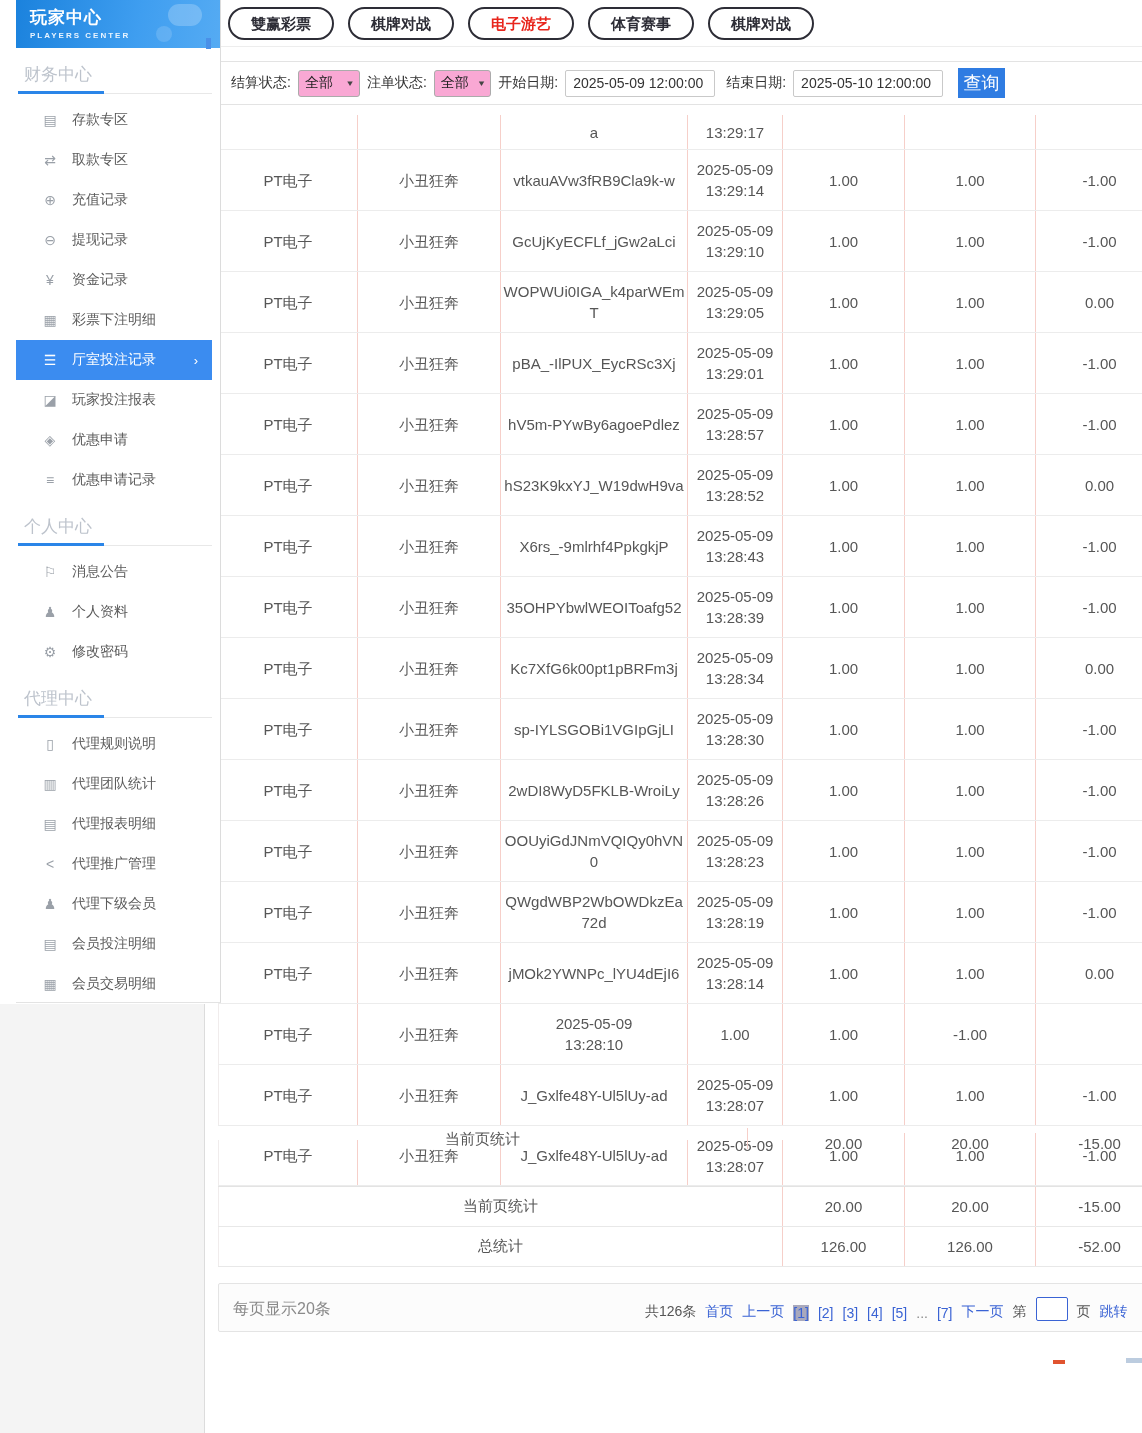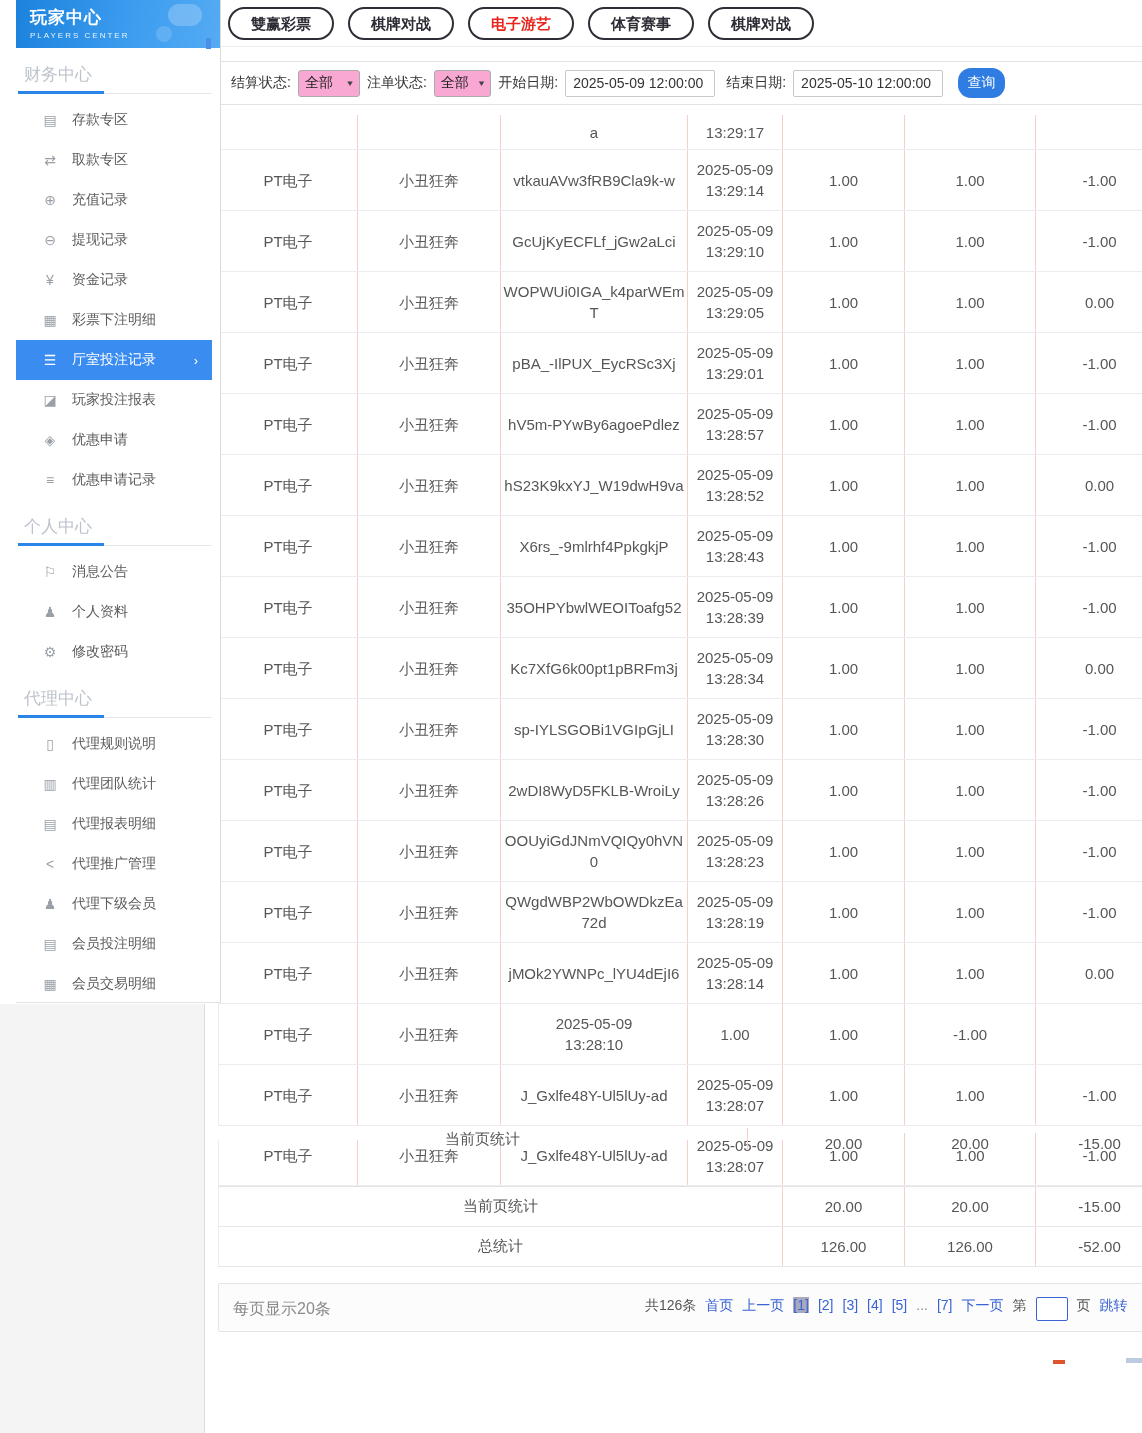--- a/index.html
+++ b/index.html
@@ -12,21 +12,21 @@
     background:#fff; border-right:1px solid #dcdcdc; border-bottom:1px solid #e3e3e3; z-index:5;margin-left:16px; }
   .sidebar-bottom { position:absolute; left:0; top:1004px; width:205px; height:429px;
     background:#f4f4f4; border-right:1px solid #dcdcdc; }
   .side-header { height:48px; background:linear-gradient(100deg,#1b82dd 0%,#3f9ef0 60%,#55abf3 100%);
     position:relative; padding:6px 0 0 14px; overflow:hidden; }
   .side-header::before { content:""; position:absolute; right:18px; top:4px; width:34px; height:22px;
     border-radius:12px; background:rgba(255,255,255,0.22); }
   .side-header::after { content:""; position:absolute; right:48px; top:26px; width:16px; height:16px;
     border-radius:50%; background:rgba(255,255,255,0.15); }
   .side-title { color:#fff; font-size:17px; font-weight:bold; letter-spacing:1px; }
-  .side-sub { color:#e8f4ff; font-size:8px; letter-spacing:2px; margin-top:2px; font-weight:normal; }
+  .side-sub { color:#e8f4ff; font-size:8px; letter-spacing:2px; margin-top:2px; font-weight:bold; }
   .sec-head { margin:13px 8px 0 8px; }
   .sec-title { font-size:17px; color:#bdc3cc; height:27px; line-height:27px; }
   .sec-line { height:1px; background:#e8e8e8; position:relative; margin-top:5px; }
   .sec-line::before { content:""; position:absolute; left:-6px; top:-2px; width:86px; height:3px; background:#2a85e8; }
   .side-items { margin-top:6px; }
   .side-item { height:40px; display:flex; align-items:center; padding-left:25px; cursor:pointer; position:relative; }
   .side-item .ico { width:18px; font-size:14px; color:#9aa0a8; text-align:center; }
   .side-item .lbl { margin-left:13px; font-size:14px; color:#5b5b5b; }
   .side-item.active { background:#3b8cf0; width:196px; }
   .side-item.active .ico, .side-item.active .lbl { color:#fff; }
@@ -42,22 +42,22 @@
 
   .filterbox { margin:14px 0 0 3px; width:944px; height:44px; border:1px solid #e3e3e3;
     border-radius:2px; background:#fff; display:flex; align-items:center; padding-left:12px; gap:7px; }
   .flabel { font-size:14px; color:#333; }
   .fselect { height:27px; border:1px solid #ababab; border-radius:3px; background:#f9a8d4;
     display:flex; align-items:center; font-size:14px; color:#222; padding:0 6px; gap:10px; cursor:pointer; }
   .fselect .car { font-size:11px; color:#444; transform:scaleY(0.8); }
   .fselect.wide { width:62px; justify-content:space-between; }
   .finput { height:27px; border:1px solid #c9c9c9; border-radius:2px; font-size:14px; color:#333;
     padding:12px 7px; width:150px; font-family:"Liberation Sans",sans-serif; }
-  .fbtn { width:47px; height:30px; background:#2f7ce2; color:#fff; border:none; border-radius:13px;
-    font-size:14px; margin-left:8px; cursor:pointer; }
+  .fbtn { width:47px; height:30px; background:#2f7ce2; color:#fff; border:none; border-radius:0;
+    font-size:18px; margin-left:8px; cursor:pointer; }
 
   
   .tbl { position:absolute; left:3px; top:115px; width:946px; }
   .trow { display:grid; grid-template-columns:140px 143px 187px 95px 122px 131px 128px;
     border-bottom:1px solid #ececec; position:relative; }
   .trow > div { border-right:1px solid #f6cfc9; display:flex; align-items:center; justify-content:center;
     text-align:center; font-size:15px; color:#565656; line-height:21px; word-break:break-all; padding:0 2px; }
   .trow > div:first-child { border-left:1px solid #f0ecec; }
   .trow.partial { height:35px; }
   .trow.full { height:61px; }
@@ -72,21 +72,21 @@
   .srow > div { display:flex; align-items:center; justify-content:center; font-size:15px; color:#565656; }
   .srow > div + div { border-right:1px solid #f6cfc9; }
   .srow > div:first-child { border-left:1px solid #f0ecec; border-right:1px solid #f6cfc9; }
   .srow.s1 { height:41px; border-top:1px solid #e3e3e3; }
   .srow.s2 { height:40px; }
 
   
   .footer { position:absolute; left:3px; top:1283px; width:944px; height:49px;
     border:1px solid #e4e4e4; border-radius:2px; background:#fcfcfc; }
   .perpage { position:absolute; left:14px; top:15px; font-size:16px; color:#8a8a8a; }
-  .pager { position:absolute; left:426px; top:13px; display:flex; align-items:flex-start; gap:9px;
+  .pager { position:absolute; left:426px; top:13px; display:flex; align-items:flex-end; gap:9px;
     font-size:14px; white-space:nowrap; }
   .pg-total { color:#555; }
   .pg-link { color:#3a63d4; cursor:pointer; }
   .pg-page { color:#3a63d4; cursor:pointer; }
   .pg-page.cur { background:#a9a9bd; }
   .pg-ellipsis { color:#8a8a8a; }
   .pg-txt { color:#555; }
   .pg-input { width:32px; height:24px; border:1px solid #3a63d4; border-radius:2px; background:#fff; }
 
   .scroll-thumb { position:absolute; left:206px; top:38px; width:5px; height:11px; background:#4a90e8; z-index:6; }

